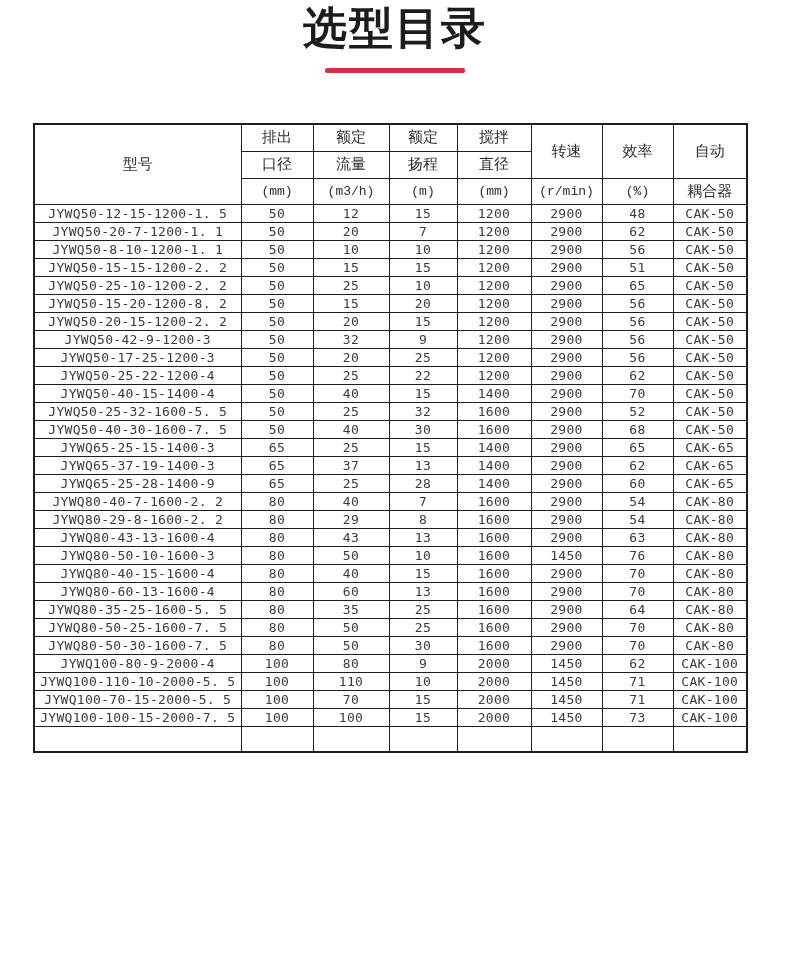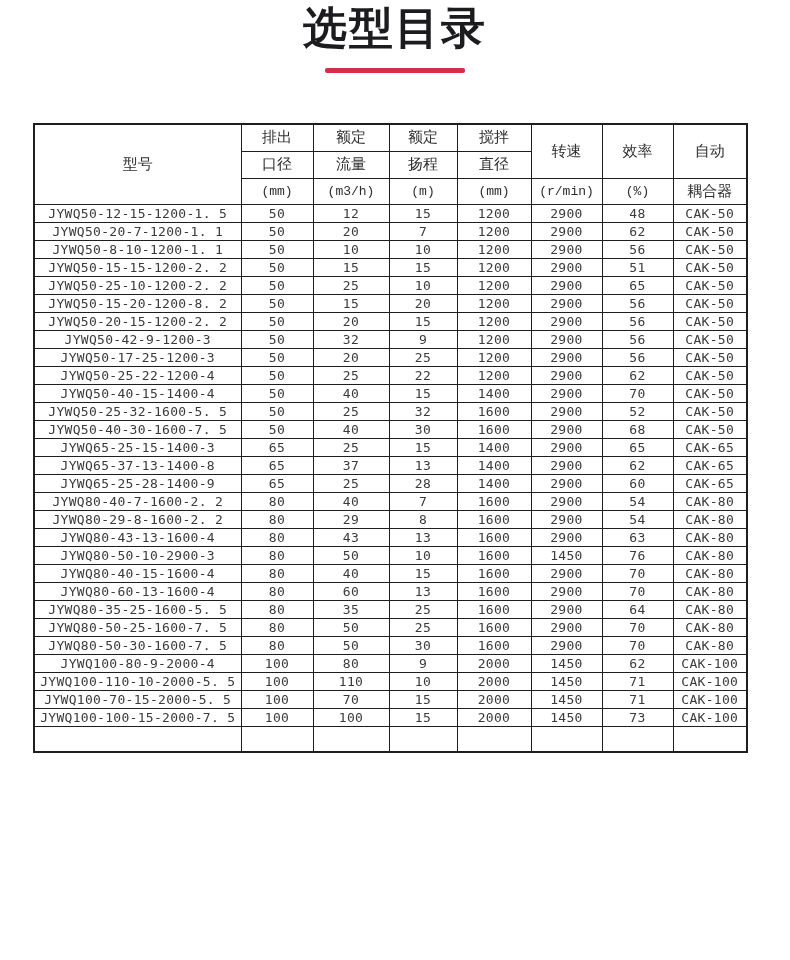--- a/index.html
+++ b/index.html
@@ -261,21 +261,21 @@
     <td>JYWQ65-25-15-1400-3</td>
     <td>65</td>
     <td>25</td>
     <td>15</td>
     <td>1400</td>
     <td>2900</td>
     <td>65</td>
     <td>CAK-65</td>
   </tr>
         <tr>
-    <td>JYWQ65-37-13-1400-8</td>
+    <td>JYWQ65-37-19-1400-3</td>
     <td>65</td>
     <td>37</td>
     <td>13</td>
     <td>1400</td>
     <td>2900</td>
     <td>62</td>
     <td>CAK-65</td>
   </tr>
         <tr>
     <td>JYWQ65-25-28-1400-9</td>
@@ -311,21 +311,21 @@
     <td>JYWQ80-43-13-1600-4</td>
     <td>80</td>
     <td>43</td>
     <td>13</td>
     <td>1600</td>
     <td>2900</td>
     <td>63</td>
     <td>CAK-80</td>
   </tr>
         <tr>
-    <td>JYWQ80-50-10-2900-3</td>
+    <td>JYWQ80-50-10-1600-3</td>
     <td>80</td>
     <td>50</td>
     <td>10</td>
     <td>1600</td>
     <td>1450</td>
     <td>76</td>
     <td>CAK-80</td>
   </tr>
         <tr>
     <td>JYWQ80-40-15-1600-4</td>

